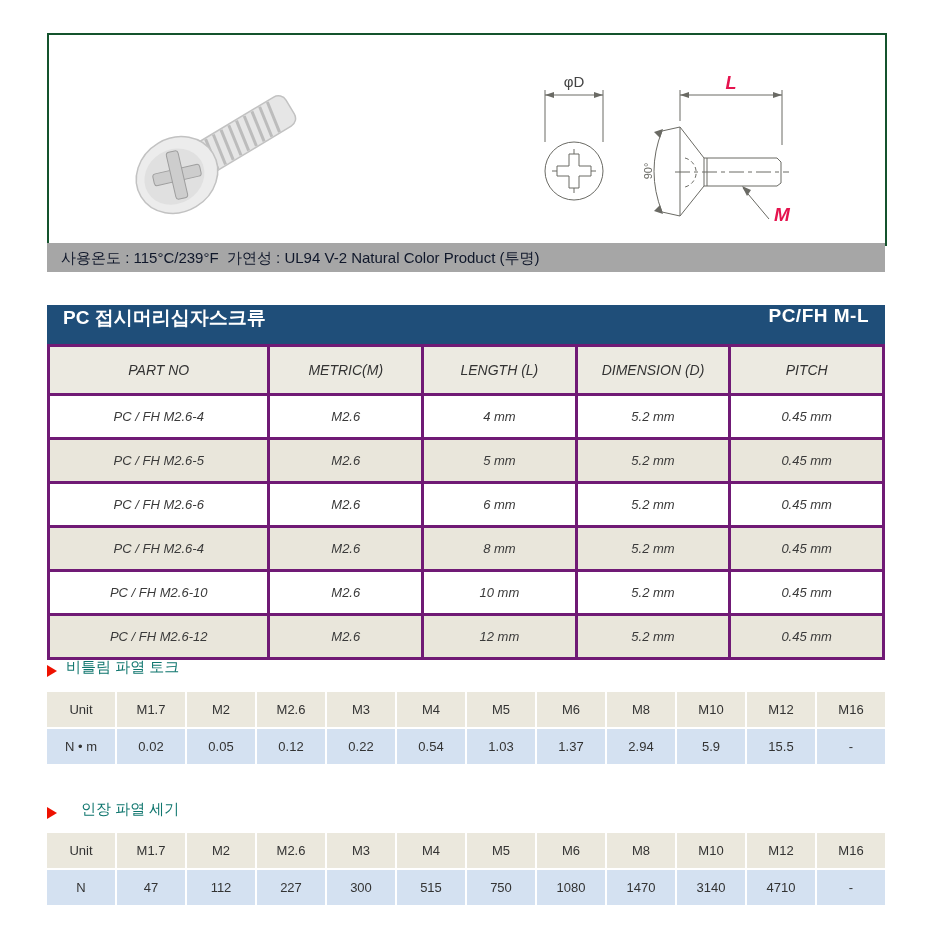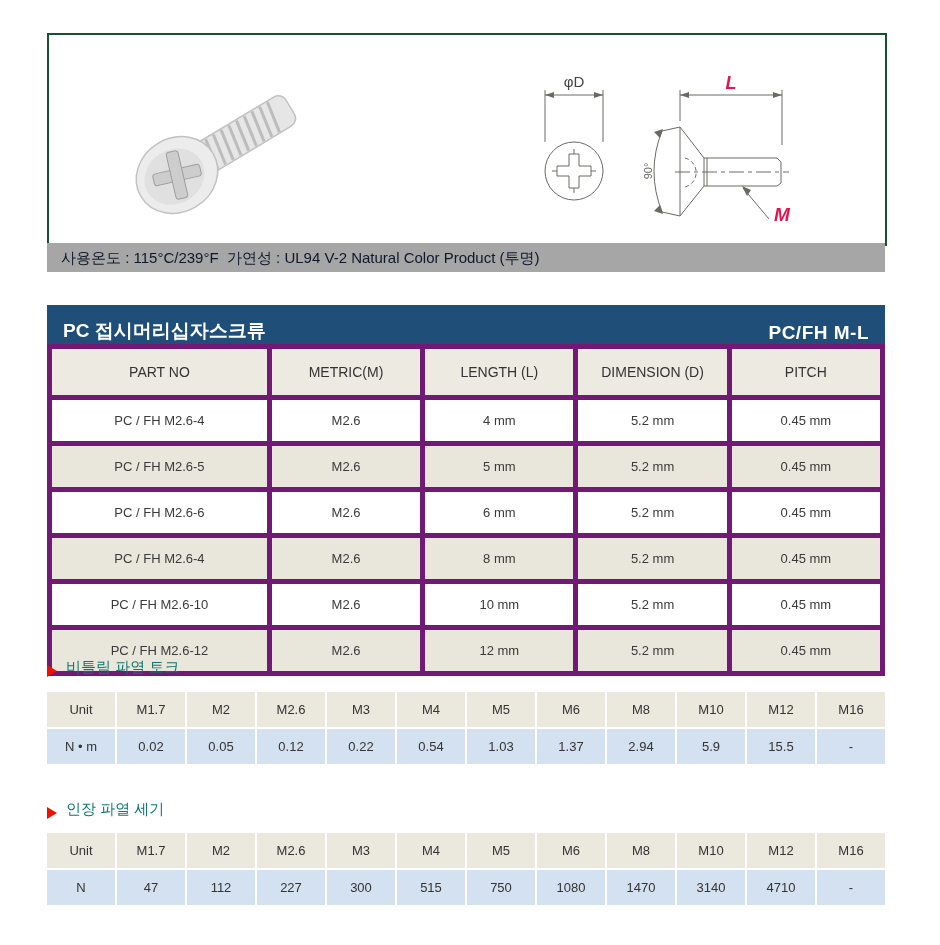--- a/index.html
+++ b/index.html
@@ -6,27 +6,27 @@
   body{width:940px;height:945px;font-family:"Liberation Sans",sans-serif;-webkit-font-smoothing:antialiased;}
   .page{position:relative;width:940px;height:945px;background:#fff;overflow:hidden;}
 
   
   .photo-box{position:absolute;left:47px;top:33px;width:836px;height:209px;border:2px solid #14532d;background:#fff;}
   .caption-bar{position:absolute;left:47px;top:243px;width:838px;height:29px;background:#a6a6a6;color:#0f172a;
     font-size:15px;line-height:29px;padding-left:14px;box-sizing:border-box;white-space:pre;}
 
   
   .title-bar{position:absolute;left:47px;top:305px;width:838px;height:39px;background:#1f4e79;color:#ffffff;
-    display:flex;justify-content:space-between;align-items:flex-end;padding:0 16px;box-sizing:border-box;}
+    display:flex;justify-content:space-between;align-items:flex-start;padding:0 16px;box-sizing:border-box;}
   .title-bar .t-left{font-size:19px;font-weight:bold;}
   .title-bar .t-right{font-size:19px;font-weight:bold;letter-spacing:.5px;}
 
   
   .spec-table{position:absolute;left:47px;top:344px;width:838px;border-collapse:collapse;table-layout:fixed;}
-  .spec-table th,.spec-table td{border:5px solid #701a75;text-align:center;color:#3a3a3a;font-weight:normal;}
+  .spec-table th,.spec-table td{border:3px solid #701a75;text-align:center;color:#3a3a3a;font-weight:normal;font-style:italic;}
   .spec-table th{height:44px;background:#eceae1;font-size:14px;color:#333;}
   .spec-table td{height:39px;font-size:13px;}
   .spec-table tbody tr:nth-child(even){background:#e9e6db;}
 
   
   .section-title{position:absolute;left:47px;height:24px;display:flex;align-items:flex-end;font-size:15px;color:#0f766e;}
   .tri{width:0;height:0;border-left:10px solid #ee1100;border-top:6px solid transparent;border-bottom:6px solid transparent;margin-right:9px;}
 
   
   .mini-table{position:absolute;left:47px;width:838px;display:grid;grid-template-columns:repeat(12,1fr);gap:2px;}
@@ -199,21 +199,21 @@
     <div class="vcell">0.22</div>
     <div class="vcell">0.54</div>
     <div class="vcell">1.03</div>
     <div class="vcell">1.37</div>
     <div class="vcell">2.94</div>
     <div class="vcell">5.9</div>
     <div class="vcell">15.5</div>
     <div class="vcell">-</div>
   </div>
 
-  <div class="section-title" style="top:795px;">
+  <div class="section-title" style="top:795px;gap:15px;">
     <span class="tri"></span>
     <span>인장 파열 세기</span>
   </div>
   <div class="mini-table" style="top:833px;">
     <div class="hcell">Unit</div>
     <div class="hcell">M1.7</div>
     <div class="hcell">M2</div>
     <div class="hcell">M2.6</div>
     <div class="hcell">M3</div>
     <div class="hcell">M4</div>

